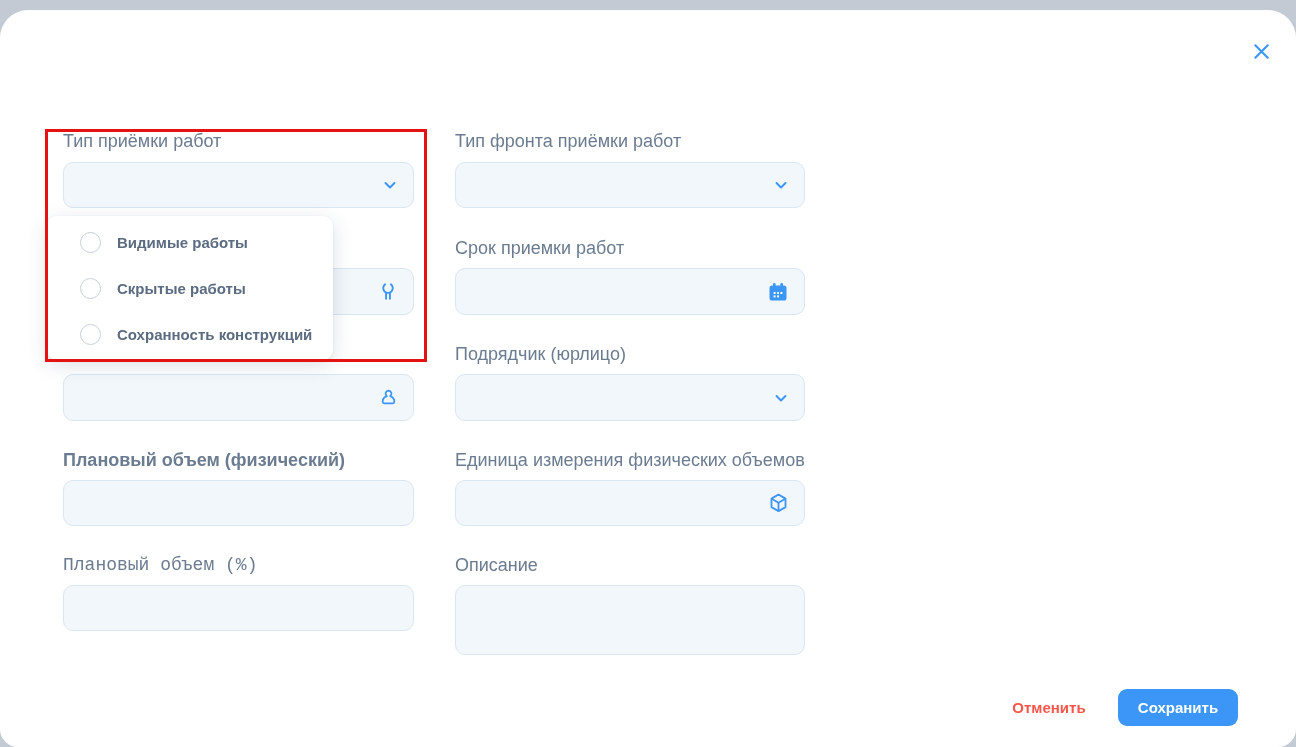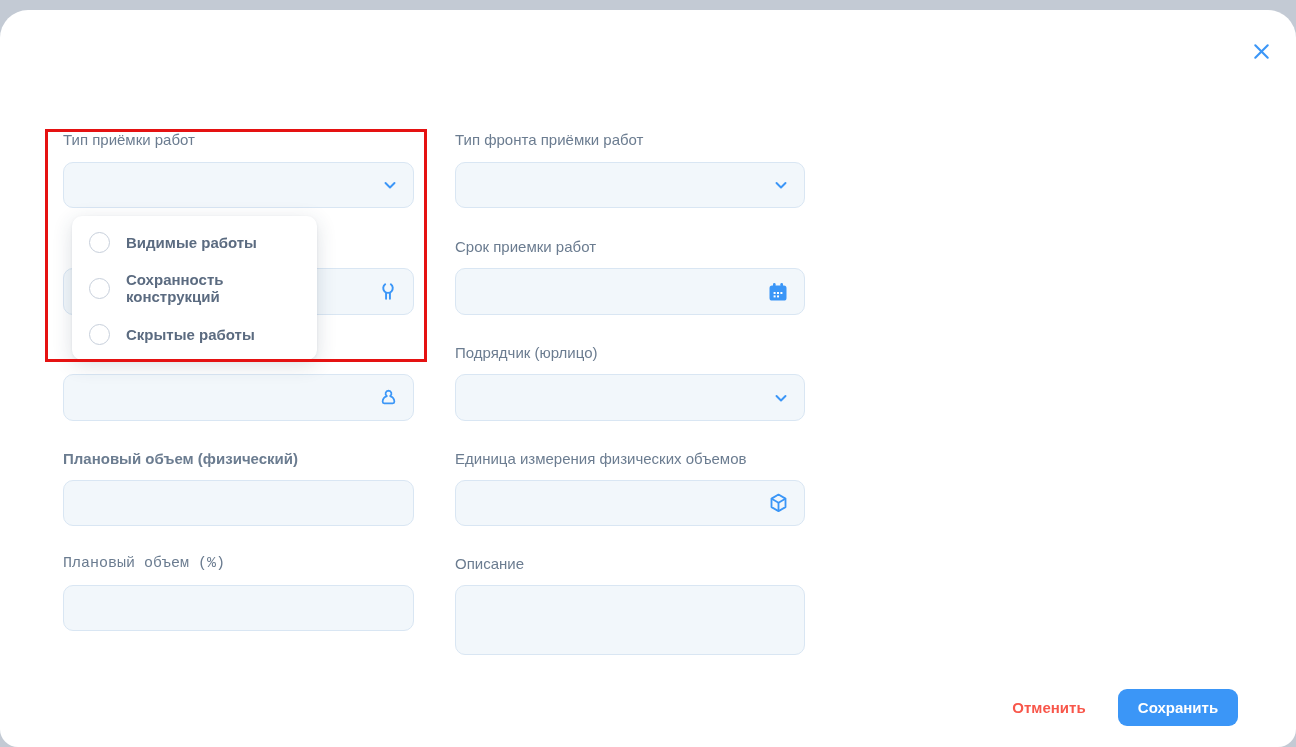--- a/index.html
+++ b/index.html
@@ -23,43 +23,44 @@
   .modal-title{
     position:absolute;left:63px;top:50px;
     font-size:23px;font-weight:700;color:var(--title);
   }
   .close-btn{
     position:absolute;left:1246px;top:26px;width:30px;height:30px;
     background:none;border:none;cursor:pointer;color:var(--accent);
     display:flex;align-items:center;justify-content:center;
   }
   .lbl{
-    position:absolute;font-size:15px;color:var(--label);
+    position:absolute;font-size:18px;color:var(--label);
     white-space:nowrap;
   }
   .field{
     position:absolute;background:var(--field-bg);
     border:1px solid var(--field-border);border-radius:10px;
     display:flex;align-items:center;cursor:pointer;
   }
   .field .grow{flex:1;height:100%;}
   .field input,.field textarea{
     flex:1;height:100%;background:transparent;border:none;outline:none;
     font-family:"Liberation Sans",sans-serif;font-size:15px;color:var(--title);
     padding:10px 14px;resize:none;
   }
   .field .ficon{
     position:absolute;right:14px;top:50%;transform:translateY(-50%);
     color:var(--accent);display:flex;align-items:center;
   }
   .dropdown-panel{
-    position:absolute;left:72px;top:206px;width:245px;height:144px;
+    position:absolute;left:47px;top:206px;width:286px;height:144px;
     background:#fff;border-radius:10px;z-index:10;
     box-shadow:0 5px 20px var(--panel-shadow), 0 1px 3px rgba(40,60,90,.08);
     padding-top:3px;
+    padding-left:16px;
   }
   .option{
     height:46px;display:flex;align-items:center;padding-left:17px;cursor:pointer;
   }
   .radio{
     width:21px;height:21px;border:1.5px solid var(--radio-border);
     border-radius:50%;background:#fff;flex:0 0 auto;
   }
   .opt-label{
     margin-left:16px;font-size:15px;font-weight:600;color:var(--option-text);
@@ -190,23 +191,23 @@
   <button class="cancel-btn">Отменить</button>
   <button class="save-btn">Сохранить</button>
 
   <div class="dropdown-panel">
     <div class="option">
       <span class="radio"></span>
       <span class="opt-label">Видимые работы</span>
     </div>
     <div class="option">
       <span class="radio"></span>
-      <span class="opt-label">Сохранность конструкций</span>
+      <span class="opt-label">Скрытые работы</span>
     </div>
     <div class="option">
       <span class="radio"></span>
-      <span class="opt-label">Скрытые работы</span>
+      <span class="opt-label">Сохранность конструкций</span>
     </div>
   </div>
 
   <div class="annotation"></div>
 
 </div>
 
 </body></html>

